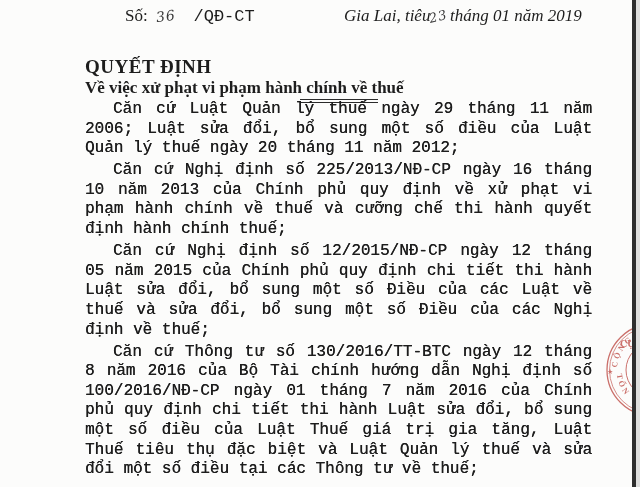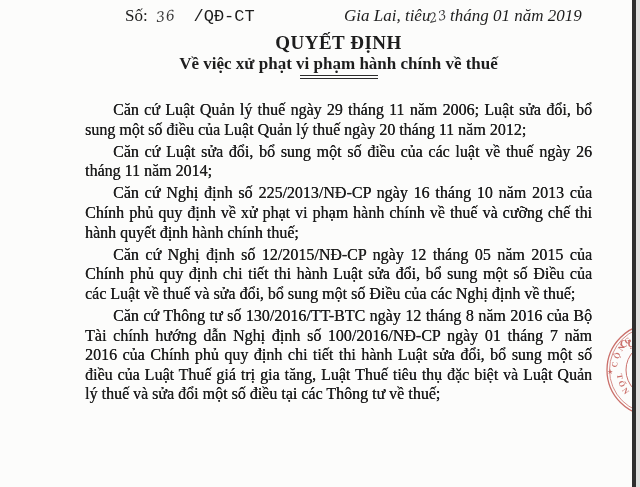--- a/index.html
+++ b/index.html
@@ -14,33 +14,34 @@
   .doc-number{position:absolute;top:6px;left:125px;font-size:17px;white-space:nowrap;}
   .doc-number .suffix{margin-left:14px;font-family:Liberation Mono, monospace;}
   .place-date{position:absolute;top:6px;left:344px;font-size:17px;font-style:italic;white-space:nowrap;}
   .handwritten{
     display:inline-block;font-family:"DejaVu Serif",serif;font-style:italic;
     font-size:14px;color:#3a3a3a;transform:rotate(-8deg);
     margin:0 4px 0 8px;letter-spacing:1px;
   }
   .handwritten.day{margin:0 2px 0 -1px;font-size:13px;transform:rotate(-14deg);}
   
-  .title-block{position:absolute;top:32px;left:85px;width:507px;text-align:center;}
+  .title-block{position:absolute;top:56px;left:85px;width:507px;}
   .title{font-size:19px;font-weight:bold;letter-spacing:.5px;line-height:21px;}
   .subtitle{font-size:17px;font-weight:bold;margin-top:1px;line-height:20px;font-family:Liberation Serif, serif;}
   .title-rule{
     width:78px;height:2px;margin:1px auto 0;
     border-top:1px solid #2b2b2b;border-bottom:1px solid #2b2b2b;
   }
   
   .bodytext{position:absolute;top:100px;left:85px;width:507px;}
   .bodytext p{
     margin:0 0 2.5px;text-indent:28px;text-align:justify;
     font-size:16px;line-height:19.6px;
     text-shadow:0.25px 0 0 currentColor;
+    font-family:Liberation Mono, monospace;
   }
   
   .edge-line{position:absolute;top:0;left:632px;width:4px;height:487px;background:#2e2e2e;z-index:3;}
   .edge-strip{position:absolute;top:0;left:636px;width:4px;height:487px;background:#dededd;z-index:3;}
   
   .stamp{position:absolute;top:305px;left:593px;z-index:1;opacity:.8;}
 </style>
 </head>
 <body>
 
@@ -55,21 +56,20 @@
   </div>
 
   <div class="title-block">
     <div class="title">QUYẾT ĐỊNH</div>
     <div class="subtitle">Về việc xử phạt vi phạm hành chính về thuế</div>
     <div class="title-rule"></div>
   </div>
 
   <div class="bodytext">
     <p>Căn cứ Luật Quản lý thuế ngày 29 tháng 11 năm 2006; Luật sửa đổi, bổ sung một số điều của Luật Quản lý thuế ngày 20 tháng 11 năm 2012;</p>
-    <p>Căn cứ Luật sửa đổi, bổ sung một số điều của các luật về thuế ngày 26 tháng 11 năm 2014;</p>
     <p>Căn cứ Nghị định số 225/2013/NĐ-CP ngày 16 tháng 10 năm 2013 của Chính phủ quy định về xử phạt vi phạm hành chính về thuế và cưỡng chế thi hành quyết định hành chính thuế;</p>
     <p>Căn cứ Nghị định số 12/2015/NĐ-CP ngày 12 tháng 05 năm 2015 của Chính phủ quy định chi tiết thi hành Luật sửa đổi, bổ sung một số Điều của các Luật về thuế và sửa đổi, bổ sung một số Điều của các Nghị định về thuế;</p>
     <p>Căn cứ Thông tư số 130/2016/TT-BTC ngày 12 tháng 8 năm 2016 của Bộ Tài chính hướng dẫn Nghị định số 100/2016/NĐ-CP ngày 01 tháng 7 năm 2016 của Chính phủ quy định chi tiết thi hành Luật sửa đổi, bổ sung một số điều của Luật Thuế giá trị gia tăng, Luật Thuế tiêu thụ đặc biệt và Luật Quản lý thuế và sửa đổi một số điều tại các Thông tư về thuế;</p>
   </div>
 
   <svg class="stamp" width="47" height="130" viewBox="0 0 47 130">
     <defs>
       <path id="arcTop" d="M 24 65 A 36 36 0 0 1 96 65" fill="none"></path>
       <path id="arcBottom" d="M 24 67 A 36 36 0 0 0 96 67" fill="none"></path>
     </defs>

